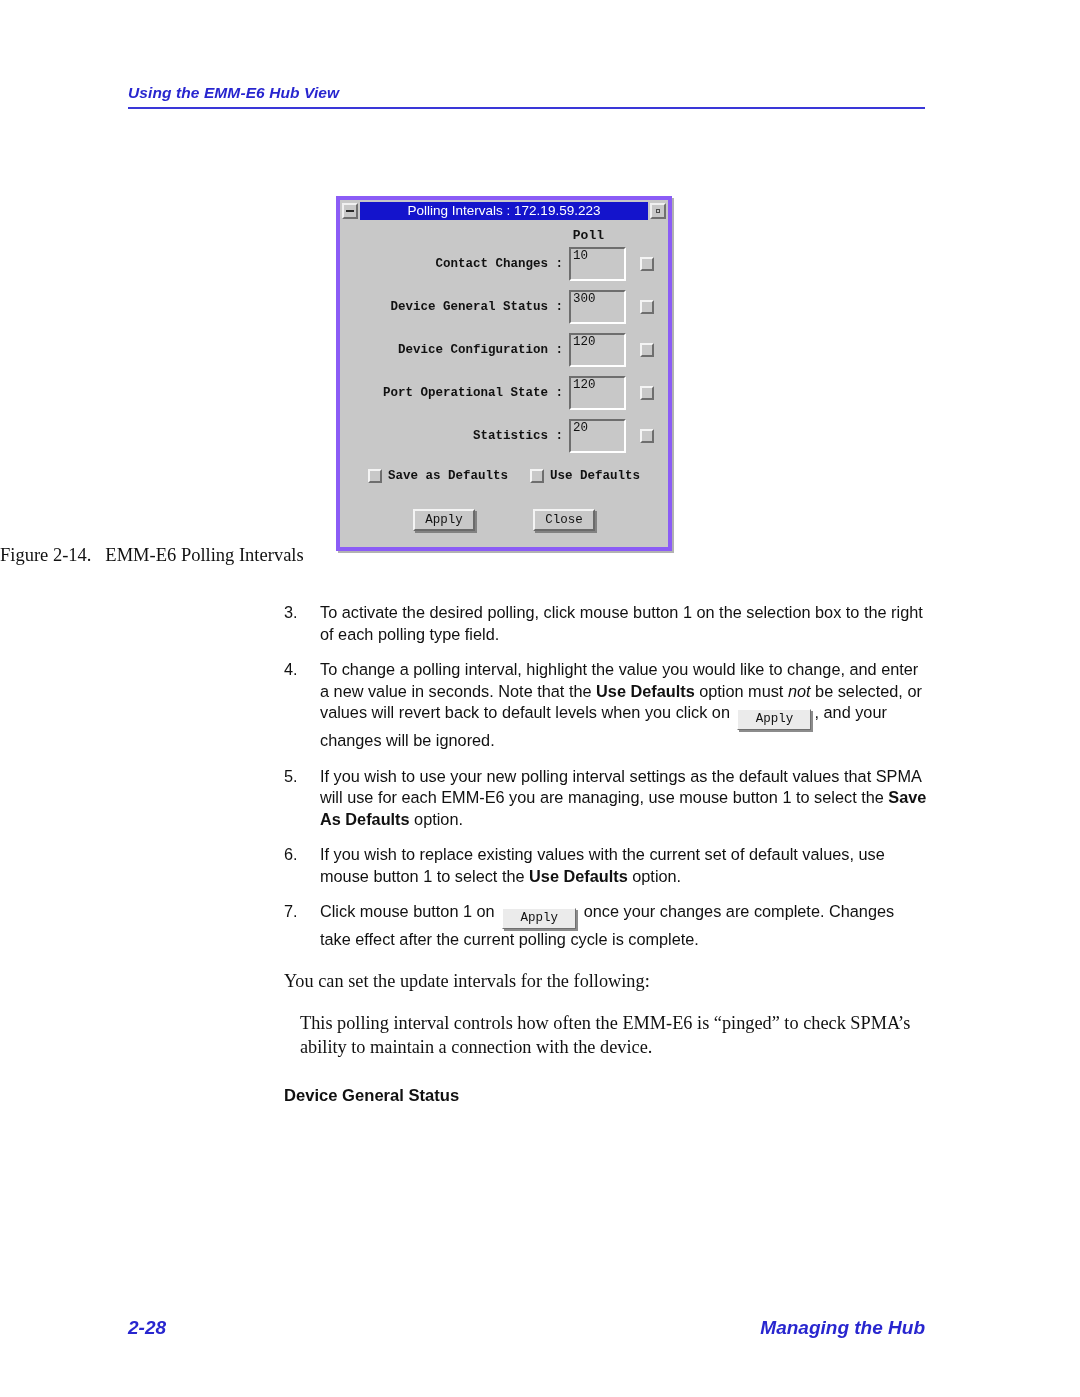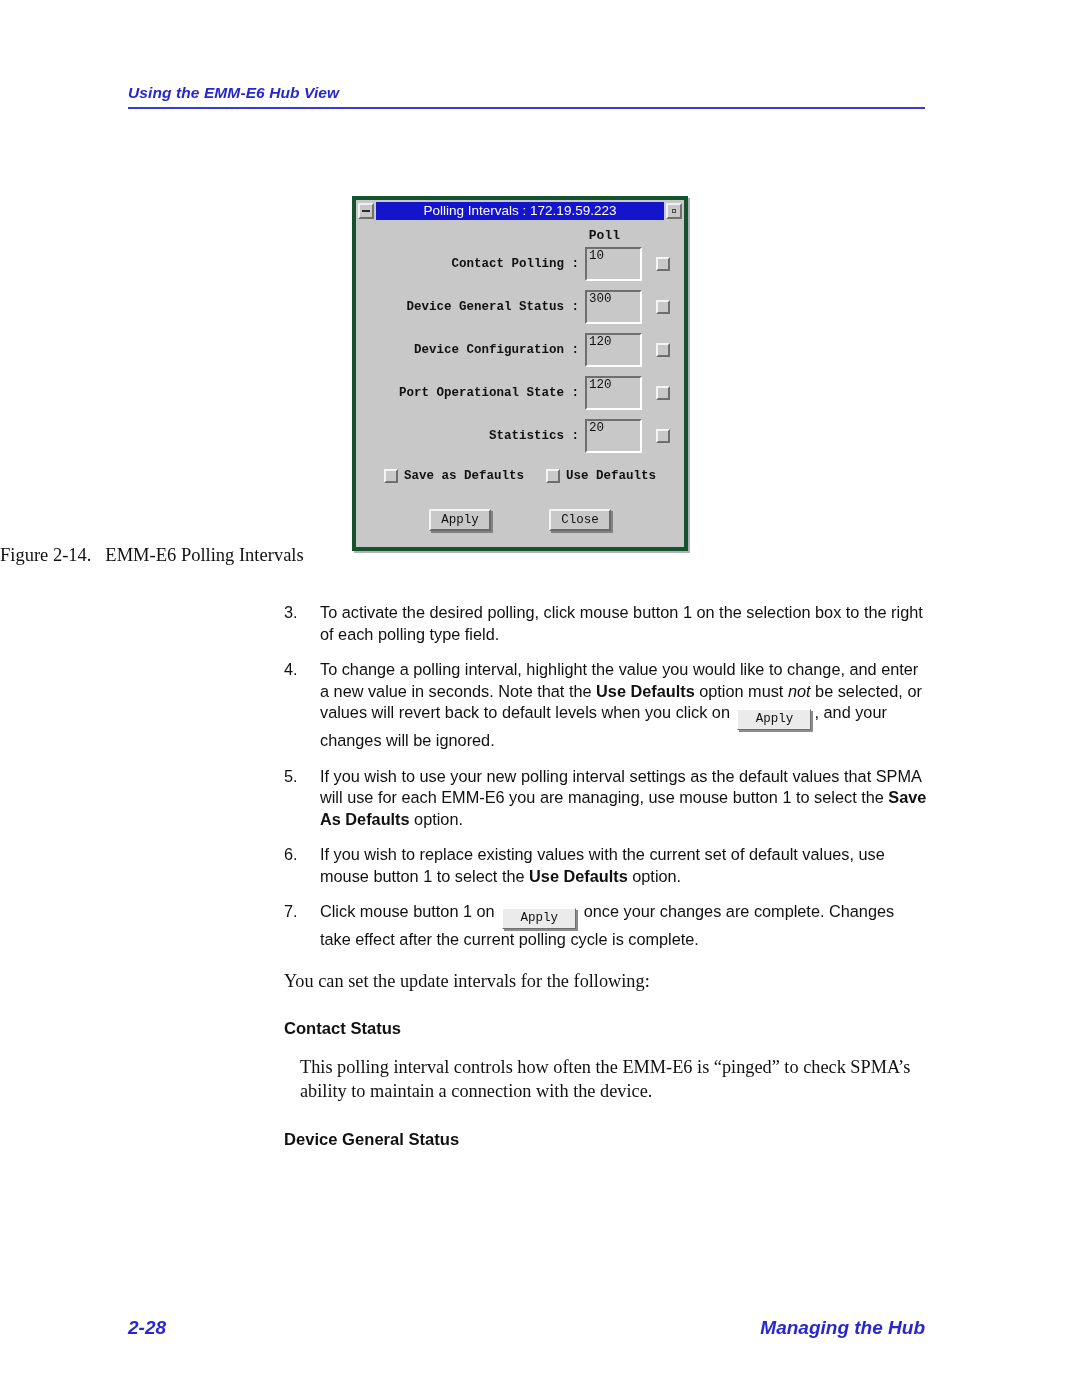--- a/index.html
+++ b/index.html
@@ -34,26 +34,26 @@
   .header-rule {
     margin-top: 5px;
     height: 2px;
     background: #3a38d8;
     width: 797px;
   }
 
   
   .dialog {
     position: absolute;
-    left: 352px;
+    left: 336px;
     top: 196px;
     width: 336px;
     box-sizing: border-box;
     background: #c8c8c8;
-    border: 4px solid #14532d;
+    border: 4px solid #8b5cf6;
     box-shadow: 2px 2px 0 rgba(0,0,0,0.30);
   }
   .titlebar {
     display: flex;
     align-items: center;
     height: 22px;
     background: #c8c8c8;
     padding: 1px 2px;
     box-sizing: border-box;
   }
@@ -319,21 +319,21 @@
     <div class="tb-btn min"></div>
     <div class="tb-title">Polling Intervals : 172.19.59.223</div>
     <div class="tb-btn max"></div>
   </div>
 
   <div class="dialog-body">
 
     <div class="poll-head">Poll</div>
 
     <div class="field-row">
-      <span class="field-label">Contact Polling :</span>
+      <span class="field-label">Contact Changes :</span>
       <div class="field-input">10</div>
       <div class="motif-check poll-check"></div>
     </div>
 
     <div class="field-row">
       <span class="field-label">Device General Status :</span>
       <div class="field-input">300</div>
       <div class="motif-check poll-check"></div>
     </div>
 
@@ -406,21 +406,20 @@
 
     <li>
       <span class="num">7.</span>
       <span>Click mouse button 1 on </span><span class="inline-btn">Apply</span><span> once your changes are complete. Changes take effect after the current polling cycle is complete.</span>
     </li>
 
   </ol>
 
   <p class="lead-para">You can set the update intervals for the following:</p>
 
-  <div class="sub-heading">Contact Status</div>
   <p class="serif-para">This polling interval controls how often the EMM-E6 is “pinged” to check SPMA’s ability to maintain a connection with the device.</p>
 
   <div class="sub-heading">Device General Status</div>
 
 </div>
 
 <div class="page-footer">
   <span>2-28</span>
   <span>Managing the Hub</span>
 </div>

